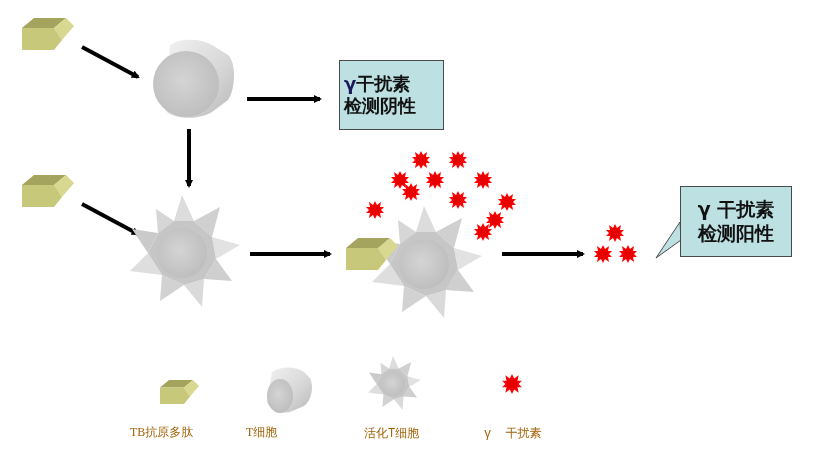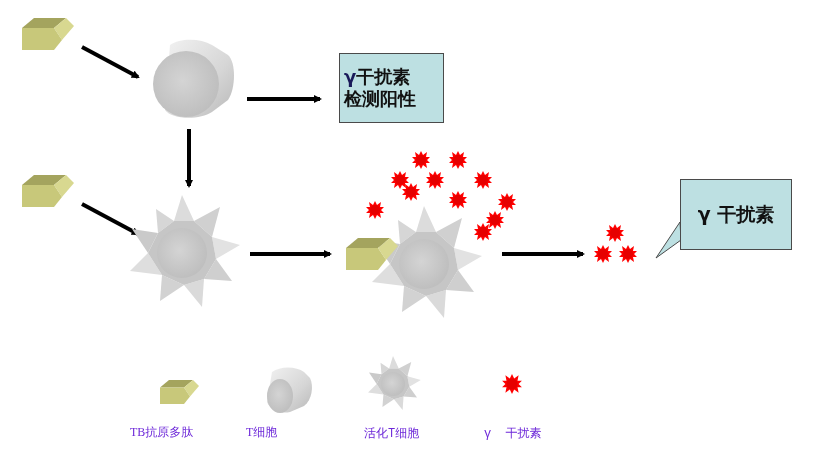--- a/index.html
+++ b/index.html
@@ -4,25 +4,26 @@
 <style>
   html, body { margin: 0; padding: 0; background: #ffffff; }
   body { width: 839px; height: 451px; position: relative; overflow: hidden;
          font-family: "DejaVu Sans", "Liberation Sans", sans-serif; }
   .layer { position: absolute; left: 0; top: 0; width: 839px; height: 451px; }
   .result-box {
     position: absolute; background: #bde0e2; border: 1px solid #4a4a4a;
     box-sizing: border-box; font-weight: bold; color: #111;
     display: flex; flex-direction: column; justify-content: center; align-items: center;
     line-height: 1.25;
+    margin-top: 7px;
   }
   .neg-box { left: 339px; top: 53px; width: 105px; height: 70px; font-size: 18px; padding-left: 4px; align-items: flex-start; }
   .neg-box .gamma { color: #1a1a5a; }
   .pos-box { left: 680px; top: 179px; width: 112px; height: 71px; font-size: 19px; }
-  .legend-label { position: absolute; font-size: 12px; color: #6d28d9; font-family: "Liberation Serif", "DejaVu Serif", serif; }
+  .legend-label { position: absolute; font-size: 12px; color: #a16207; font-family: "Liberation Serif", "DejaVu Serif", serif; }
   .legend-label.cjk { font-family: Liberation Mono, monospace; }
 </style>
 </head>
 <body>
 
 <svg class="layer" width="839" height="451" viewBox="0 0 839 451" xmlns="http://www.w3.org/2000/svg">
   <defs>
     <marker id="ah" markerWidth="8" markerHeight="8" refX="6" refY="4" orient="auto" markerUnits="userSpaceOnUse">
       <path d="M0,0 L8,4 L0,8 Z" fill="#000"></path>
     </marker>
@@ -104,23 +105,24 @@
   <g>
     <path d="M272,372 C280,366 296,366 304,372 L310,378 C314,386 312,400 304,406 L290,412 C280,414 270,410 267,402 Z" fill="url(#cylSide)"></path>
     <ellipse cx="280" cy="396" rx="13" ry="17" fill="url(#faceG)"></ellipse>
   </g>
   <use href="#actcell" x="393" y="383" transform="translate(393,383) scale(0.48) translate(-393,-383)"></use>
   <use href="#ifn" x="512" y="384" transform="translate(512,384) scale(1.1) translate(-512,-384)"></use>
 </svg>
 
 <div class="result-box neg-box">
   <div><span class="gamma">γ</span><span>干扰素</span></div>
-  <div>检测阳性</div>
+  <div>检测阴性</div>
 </div>
 
 <div class="result-box pos-box">
   <div>γ 干扰素</div>
+  <div>检测阳性</div>
 </div>
 
 <div class="legend-label" style="left:130px; top:424px;">TB抗原多肽</div>
 <div class="legend-label" style="left:246px; top:424px;">T细胞</div>
 <div class="legend-label cjk" style="left:364px; top:425px;">活化T细胞</div>
 <div class="legend-label cjk" style="left:484px; top:425px; white-space:pre;">γ  干扰素</div>
 
 </body></html>

